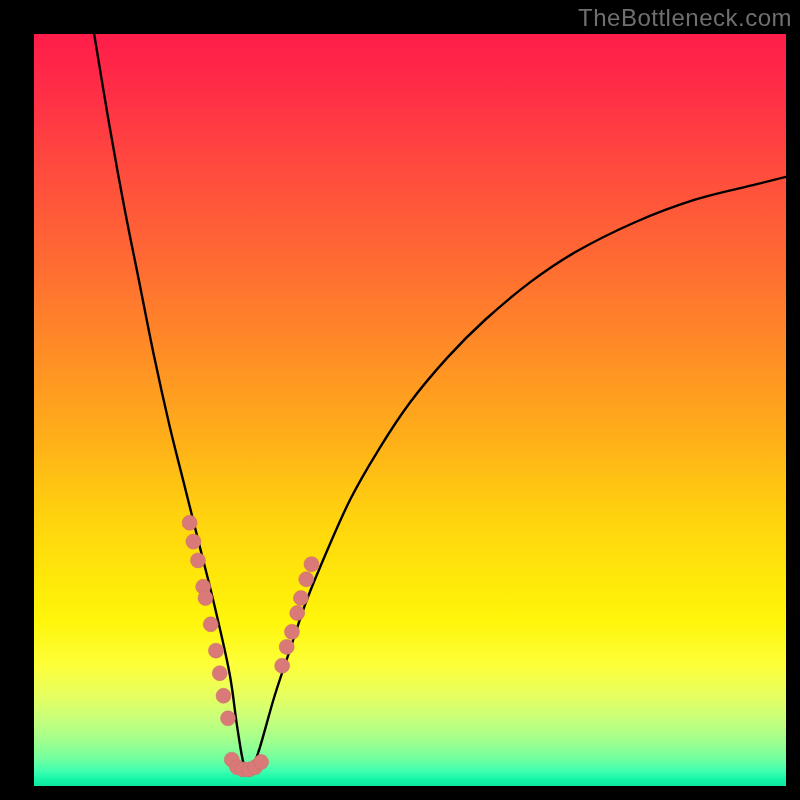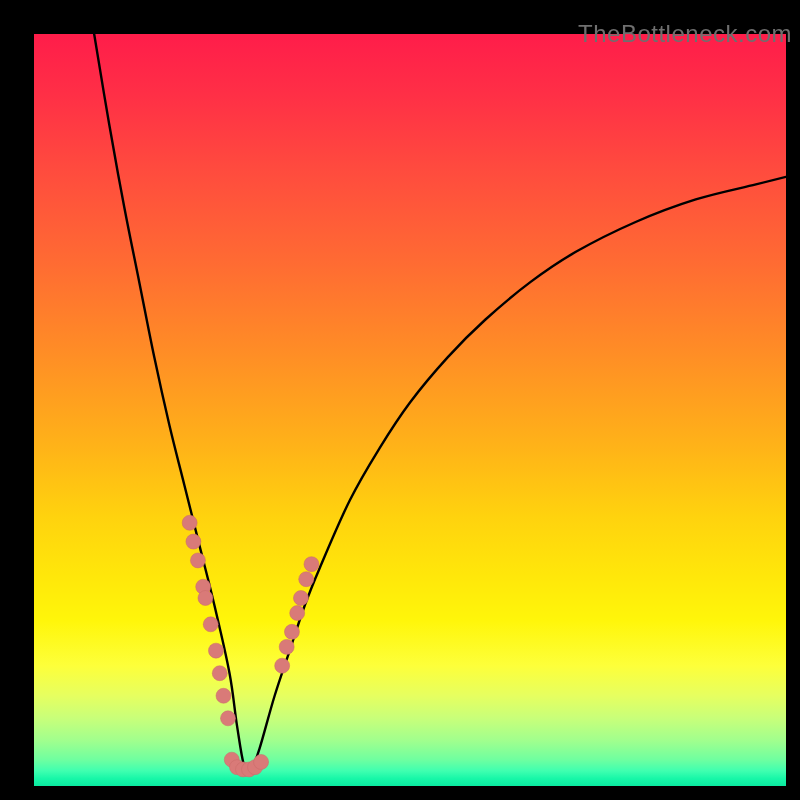--- a/index.html
+++ b/index.html
@@ -45,21 +45,21 @@
       #c8ff7a 91%,
       #a0ff8e 94%,
       #6fffa0 96.5%,
       #3fffb0 98%,
       #18f7a8 99%,
       #0be9a0 100%
     );
   }
   .watermark {
     position: absolute;
-    top: 20px;
+    top: 4px;
     right: 8px;
     color: #6f6f6f;
     font-size: 24px;
     letter-spacing: 0.5px;
     font-weight: 500;
   }
   svg.curve {
     position: absolute;
     inset: 0;
   }

